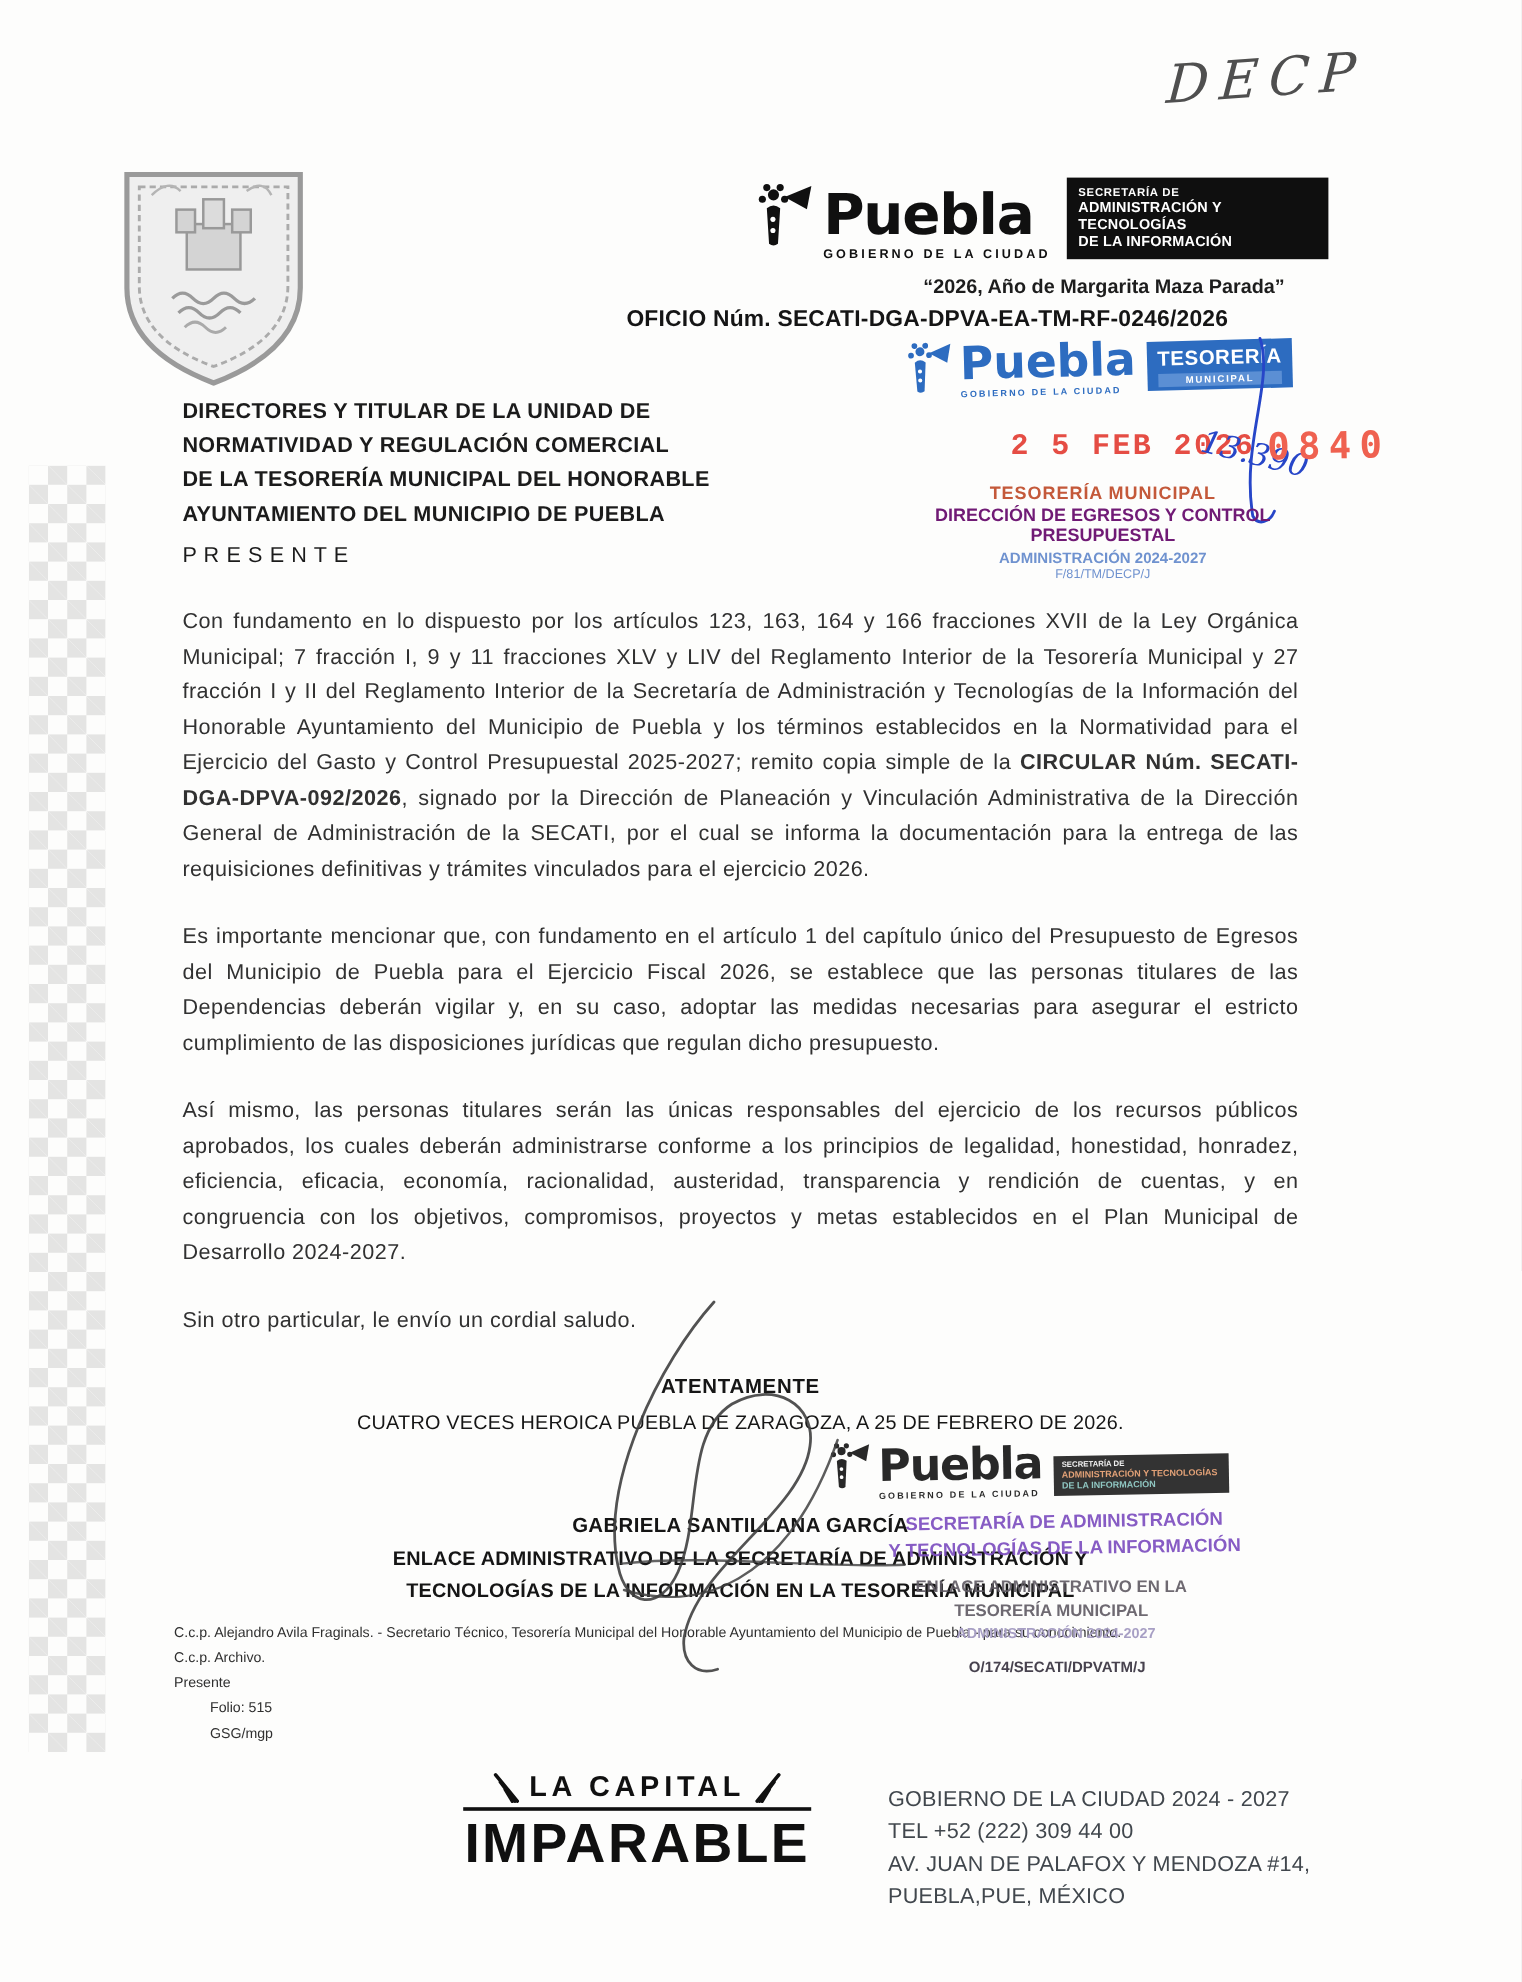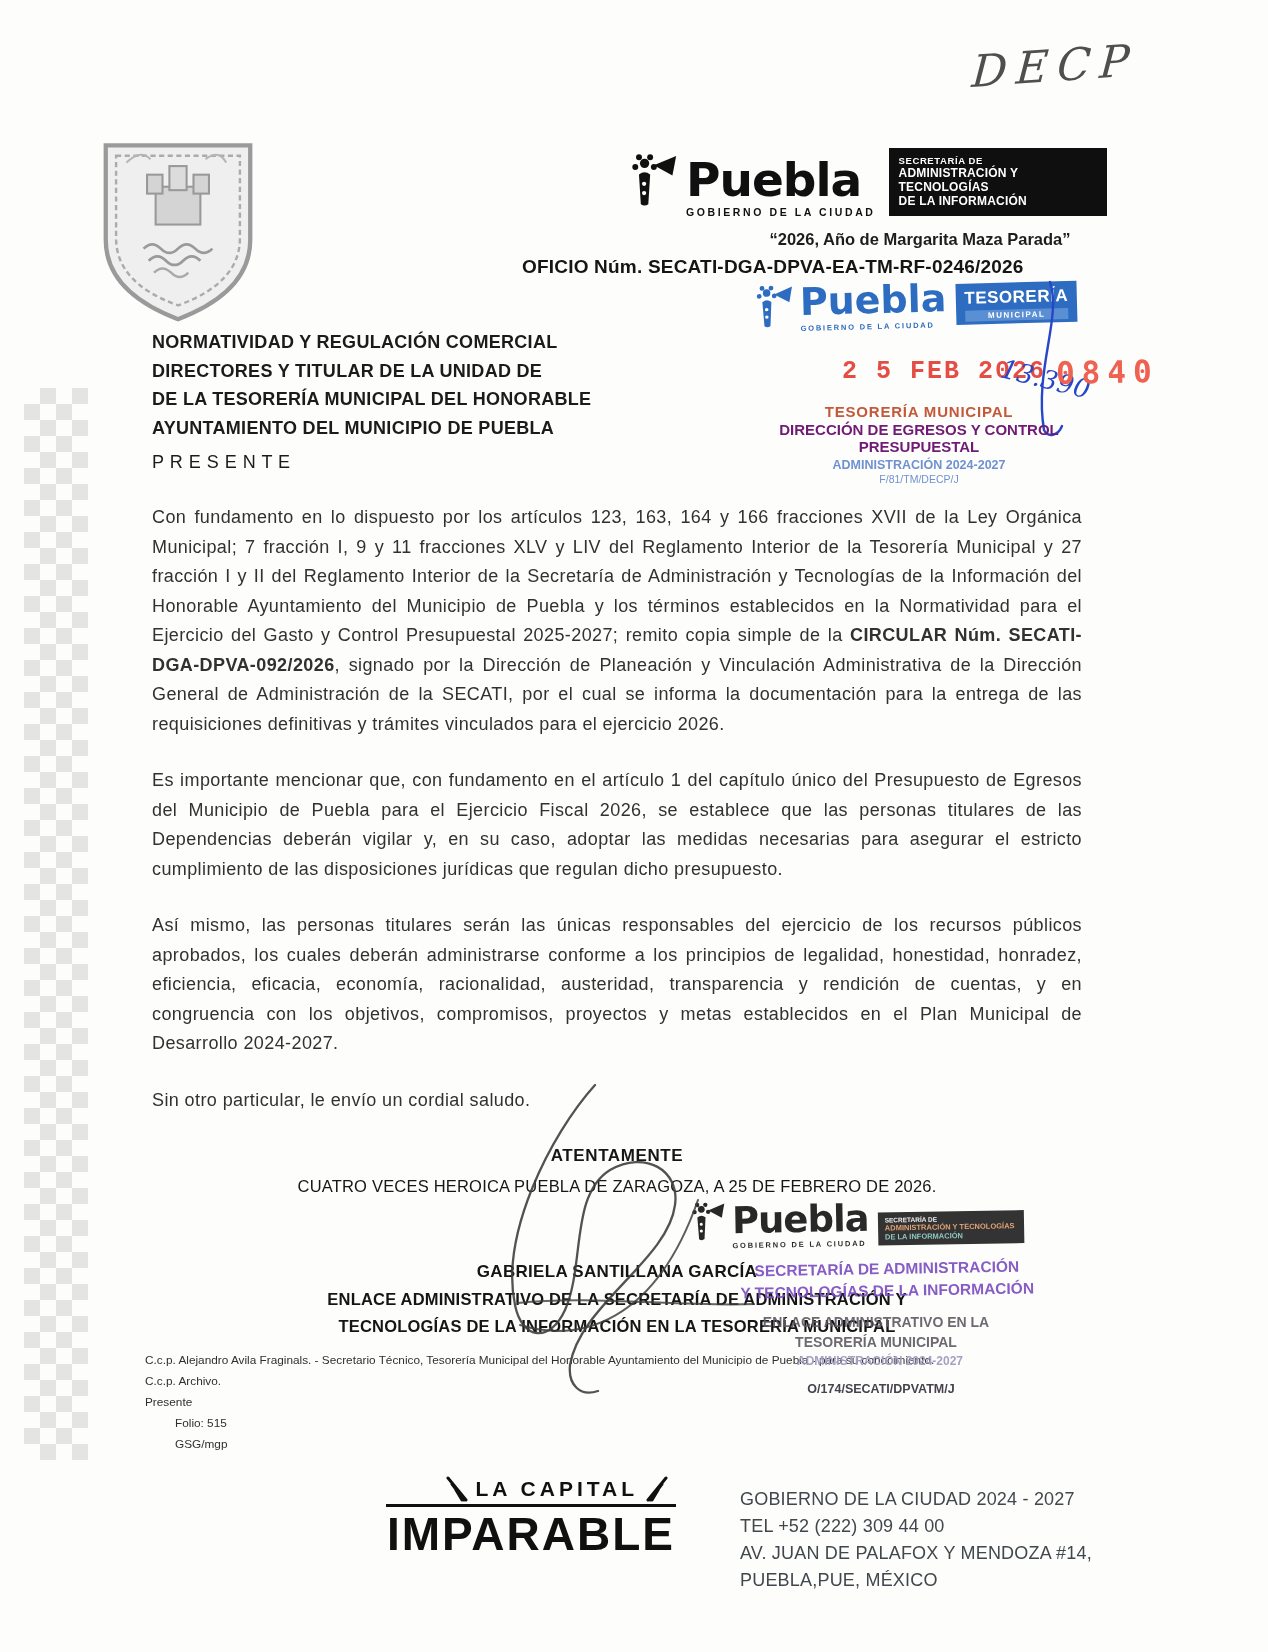--- a/index.html
+++ b/index.html
@@ -83,21 +83,21 @@
   
   .pstampA{position:absolute;left:700px;top:1258px;width:374px;text-align:center;color:#7d4fc0;font-weight:bold;font-size:15.5px;line-height:22px;transform:rotate(-1deg);z-index:5;opacity:.92;}
   .pstampB{position:absolute;left:735px;top:1312px;width:282px;text-align:center;color:#5f5a63;font-weight:bold;font-size:14px;line-height:20px;z-index:5;opacity:.9;}
   .pstampC{position:absolute;left:760px;top:1354px;width:240px;text-align:center;color:#a79fc4;font-weight:bold;font-size:12px;z-index:5;}
   .pstampD{position:absolute;left:756px;top:1382px;width:250px;text-align:center;color:#47424e;font-weight:bold;font-size:12.5px;z-index:5;}
   
   .ccp{position:absolute;left:145px;top:1350px;width:900px;font-size:11.8px;line-height:21px;color:#2f2f2f;z-index:2;}
   .ccp .indent{padding-left:30px;}
   
   .brand{position:absolute;left:386px;top:1476px;width:290px;text-align:center;color:#101010;}
-  .brand .top{display:flex;align-items:center;justify-content:flex-end;gap:8px;font-weight:bold;font-size:21px;letter-spacing:4px;}
+  .brand .top{display:flex;align-items:center;justify-content:center;gap:8px;font-weight:bold;font-size:24px;letter-spacing:4px;}
   .brand .bottom{font-weight:bold;font-size:46px;letter-spacing:2px;line-height:1.1;border-top:3px solid #101010;margin-top:2px;padding-top:2px;}
   .footeraddr{position:absolute;left:740px;top:1486px;font-size:18px;line-height:27px;color:#41474d;letter-spacing:.2px;}
   .sig{position:absolute;left:430px;top:1075px;z-index:6;}
 </style>
 </head>
 <body>
 
 <div class="page">
 
   <div class="ornament"></div>
@@ -183,22 +183,22 @@
 
   <div class="office">
     <div class="o1">TESORERÍA MUNICIPAL</div>
     <div class="o2">DIRECCIÓN DE EGRESOS Y CONTROL</div>
     <div class="o3">PRESUPUESTAL</div>
     <div class="o4">ADMINISTRACIÓN 2024-2027</div>
     <div class="o5">F/81/TM/DECP/J</div>
   </div>
 
   <div class="addr">
+    <div>DIRECTORES Y TITULAR DE LA UNIDAD DE</div>
     <div>NORMATIVIDAD Y REGULACIÓN COMERCIAL</div>
-    <div>DIRECTORES Y TITULAR DE LA UNIDAD DE</div>
     <div>DE LA TESORERÍA MUNICIPAL DEL HONORABLE</div>
     <div>AYUNTAMIENTO DEL MUNICIPIO DE PUEBLA</div>
     <div class="presente">P R E S E N T E</div>
   </div>
 
   <div class="docbody">
     <p><span>Con fundamento en lo dispuesto por los artículos 123, 163, 164 y 166 fracciones XVII de la Ley Orgánica Municipal; 7 fracción I, 9 y 11 fracciones XLV y LIV del Reglamento Interior de la Tesorería Municipal y 27 fracción I y II del Reglamento Interior de la Secretaría de Administración y Tecnologías de la Información del Honorable Ayuntamiento del Municipio de Puebla y los términos establecidos en la Normatividad para el Ejercicio del Gasto y Control Presupuestal 2025-2027; remito copia simple de la </span><span class="b">CIRCULAR Núm. SECATI-DGA-DPVA-092/2026</span><span>, signado por la Dirección de Planeación y Vinculación Administrativa de la Dirección General de Administración de la SECATI, por el cual se informa la documentación para la entrega de las requisiciones definitivas y trámites vinculados para el ejercicio 2026.</span></p>
     <p>Es importante mencionar que, con fundamento en el artículo 1 del capítulo único del Presupuesto de Egresos del Municipio de Puebla para el Ejercicio Fiscal 2026, se establece que las personas titulares de las Dependencias deberán vigilar y, en su caso, adoptar las medidas necesarias para asegurar el estricto cumplimiento de las disposiciones jurídicas que regulan dicho presupuesto.</p>
     <p>Así mismo, las personas titulares serán las únicas responsables del ejercicio de los recursos públicos aprobados, los cuales deberán administrarse conforme a los principios de legalidad, honestidad, honradez, eficiencia, eficacia, economía, racionalidad, austeridad, transparencia y rendición de cuentas, y en congruencia con los objetivos, compromisos, proyectos y metas establecidos en el Plan Municipal de Desarrollo 2024-2027.</p>
     <p class="last">Sin otro particular, le envío un cordial saludo.</p>

